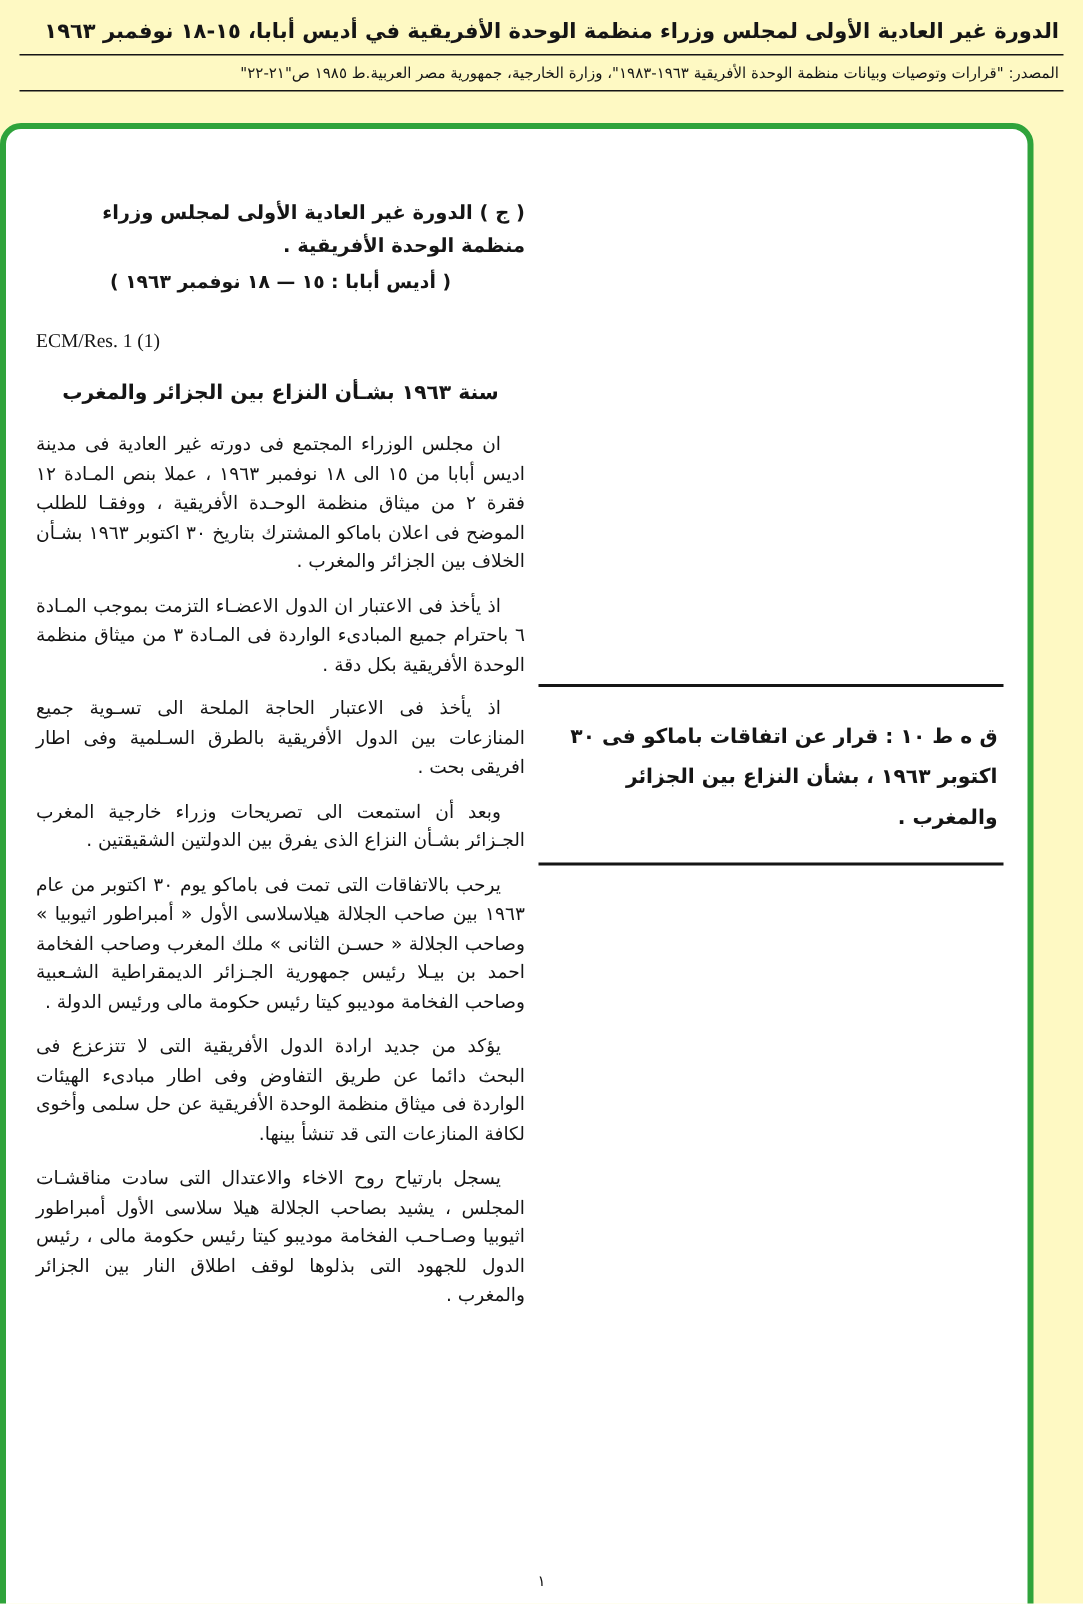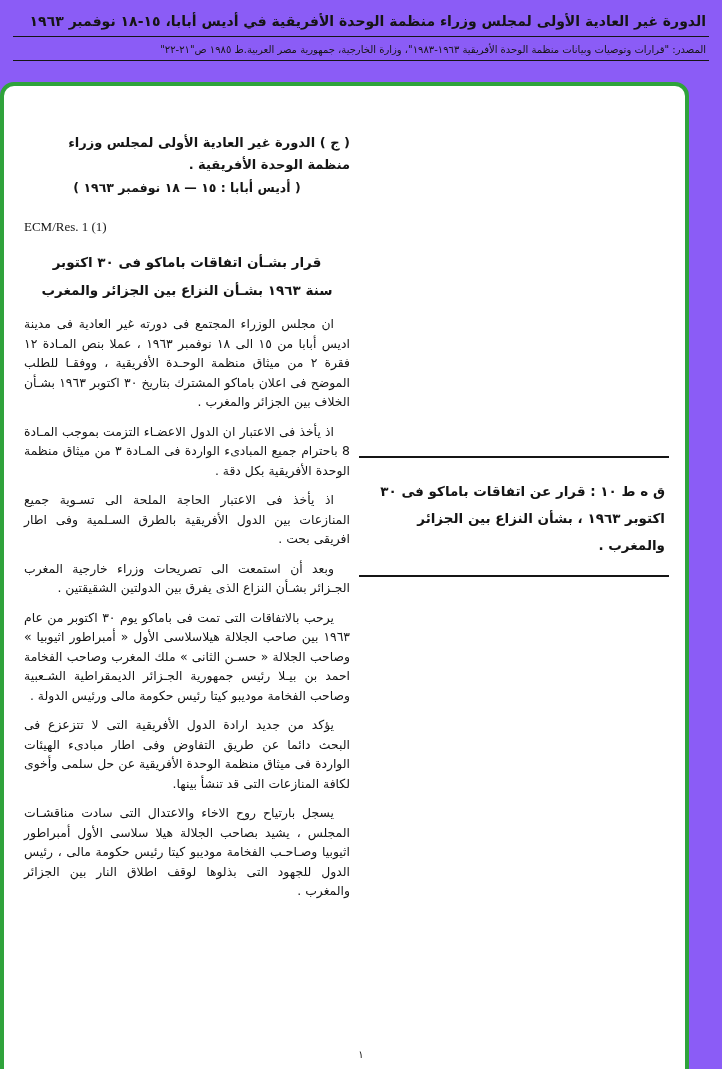--- a/index.html
+++ b/index.html
@@ -2,21 +2,21 @@
 <html lang="ar" style="--frame-green: #2fa33b; --ink: #151515;"><head>
 <meta charset="utf-8">
 <style>
   * { margin:0; padding:0; box-sizing:border-box; }
   html, body { width:722px; height:1069px; }
   body {
     background:#ffffff;
     font-family:"DejaVu Sans", sans-serif;
     color:var(--ink, #151515);
   }
-  .page { position:relative; width:722px; height:1069px; background:#8b5cf6; overflow:hidden; }
+  .page { position:relative; width:722px; height:1069px; background:#fef9c3; overflow:hidden; }
 
   
   .hdr-title {
     position:absolute; top:11px; left:16px; right:16px;
     direction:rtl; text-align:right;
     font-weight:bold; font-size:14px; line-height:20px;
   }
   .rule { position:absolute; left:13px; right:13px; height:1px; background:var(--ink,#151515); }
   .rule.r1 { top:36px; }
   .rule.r2 { top:60px; }
@@ -71,25 +71,24 @@
   <div class="hdr-source">المصدر: "قرارات وتوصيات وبيانات منظمة الوحدة الأفريقية ١٩٦٣-١٩٨٣"، وزارة الخارجية، جمهورية مصر العربية.ط ١٩٨٥ ص"٢١-٢٢"</div>
   <div class="rule r2"></div>
 
   <div class="green-box">
 
     <div class="main-col">
       <div class="sec-head">( ج ) الدورة غير العادية الأولى لمجلس وزراء منظمة الوحدة الأفريقية .</div>
       <div class="sec-sub">( أديس أبابا : ١٥ — ١٨ نوفمبر ١٩٦٣ )</div>
       <div class="ref">ECM/Res. 1 (1)</div>
       <div class="doc-title">
-        <div>قرار بشـأن اتفاقات باماكو فى ٣٠ اكتوبر</div>
         <div>سنة ١٩٦٣ بشـأن النزاع بين الجزائر والمغرب</div>
       </div>
       <p class="body-par">ان مجلس الوزراء المجتمع فى دورته غير العادية فى مدينة اديس أبابا من ١٥ الى ١٨ نوفمبر ١٩٦٣ ، عملا بنص المـادة ١٢ فقرة ٢ من ميثاق منظمة الوحـدة الأفريقية ، ووفقـا للطلب الموضح فى اعلان باماكو المشترك بتاريخ ٣٠ اكتوبر ١٩٦٣ بشـأن الخلاف بين الجزائر والمغرب .</p>
-      <p class="body-par">اذ يأخذ فى الاعتبار ان الدول الاعضـاء التزمت بموجب المـادة 8 باحترام جميع المبادىء الواردة فى المـادة ٣ من ميثاق منظمة الوحدة الأفريقية بكل دقة .</p>
+      <p class="body-par">اذ يأخذ فى الاعتبار ان الدول الاعضـاء التزمت بموجب المـادة ٦ باحترام جميع المبادىء الواردة فى المـادة ٣ من ميثاق منظمة الوحدة الأفريقية بكل دقة .</p>
       <p class="body-par">اذ يأخذ فى الاعتبار الحاجة الملحة الى تسـوية جميع المنازعات بين الدول الأفريقية بالطرق السـلمية وفى اطار افريقى بحت .</p>
       <p class="body-par">وبعد أن استمعت الى تصريحات وزراء خارجية المغرب الجـزائر بشـأن النزاع الذى يفرق بين الدولتين الشقيقتين .</p>
       <p class="body-par">يرحب بالاتفاقات التى تمت فى باماكو يوم ٣٠ اكتوبر من عام ١٩٦٣ بين صاحب الجلالة هيلاسلاسى الأول « أمبراطور اثيوبيا » وصاحب الجلالة « حسـن الثانى » ملك المغرب وصاحب الفخامة احمد بن بيـلا رئيس جمهورية الجـزائر الديمقراطية الشـعبية وصاحب الفخامة موديبو كيتا رئيس حكومة مالى ورئيس الدولة .</p>
       <p class="body-par">يؤكد من جديد ارادة الدول الأفريقية التى لا تتزعزع فى البحث دائما عن طريق التفاوض وفى اطار مبادىء الهيئات الواردة فى ميثاق منظمة الوحدة الأفريقية عن حل سلمى وأخوى لكافة المنازعات التى قد تنشأ بينها.</p>
       <p class="body-par">يسجل بارتياح روح الاخاء والاعتدال التى سادت مناقشـات المجلس ، يشيد بصاحب الجلالة هيلا سلاسى الأول أمبراطور اثيوبيا وصـاحـب الفخامة موديبو كيتا رئيس حكومة مالى ، رئيس الدول للجهود التى بذلوها لوقف اطلاق النار بين الجزائر والمغرب .</p>
     </div>
 
     <aside class="margin-note">
       <div class="note-text">ق ه ط ١٠ : قرار عن اتفاقات باماكو فى ٣٠ اكتوبر ١٩٦٣ ، بشأن النزاع بين الجزائر والمغرب .</div>
     </aside>

